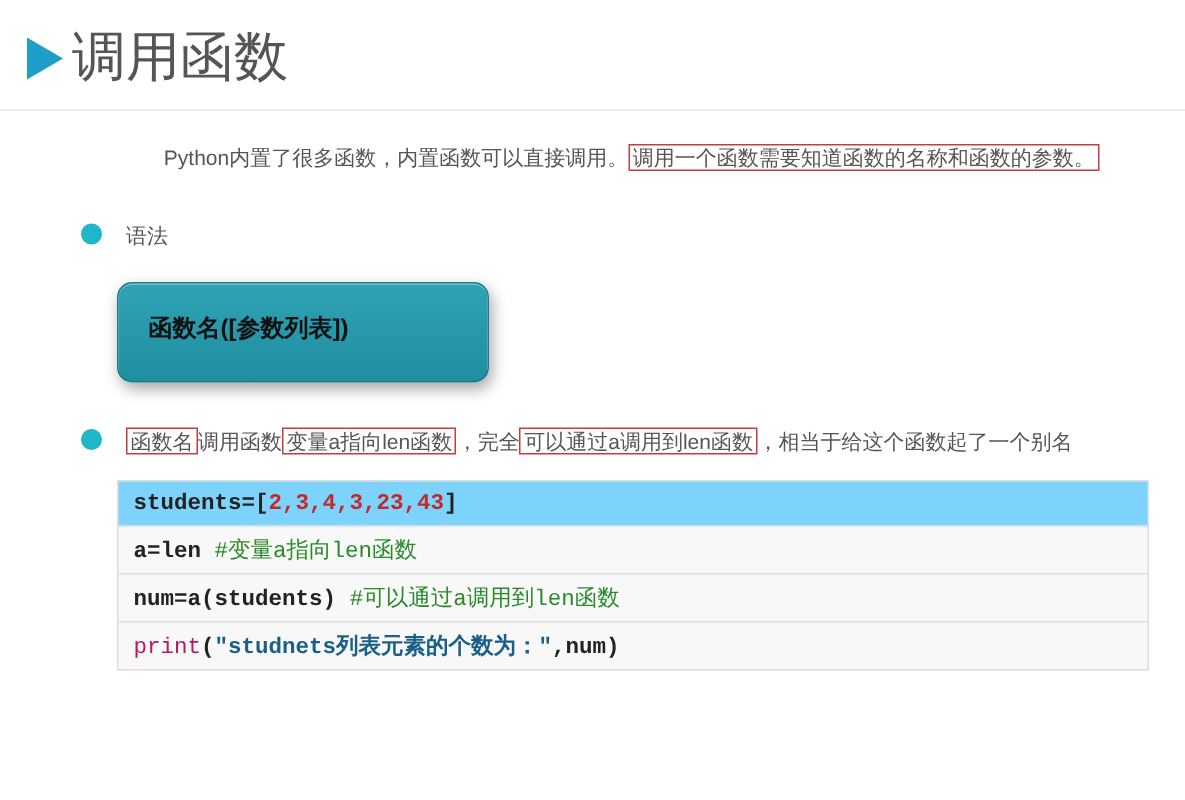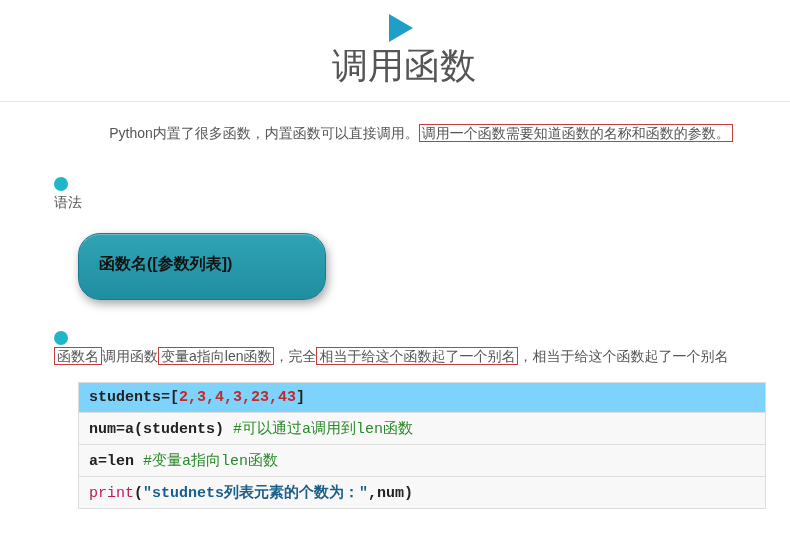--- a/index.html
+++ b/index.html
@@ -1,15 +1,15 @@
 <!DOCTYPE html>
 <html><head>
 <meta charset="utf-8">
 <style>
-  * { margin: 0; padding: 0; box-sizing: border-box; flex-direction: column; }
+  * { margin: 0; padding: 0; box-sizing: border-box; }
   body {
     width: 790px;
     height: 533px;
     background: #fff;
     font-family: "Microsoft YaHei", "PingFang SC", sans-serif;
     color: #555;
     position: relative;
   }
   .title-row {
     display: flex;
@@ -62,21 +62,21 @@
     font-size: 14px;
     color: #555;
     line-height: 1.7;
   }
   .syntax-box-wrap {
     padding: 18px 0 0 78px;
   }
   .syntax-box {
     background: linear-gradient(#2fa3b5, #1f8ea0);
     border: 1px solid #187a8a;
-    border-radius: 22px;
+    border-radius: 10px;
     box-shadow: 2px 4px 10px rgba(0,0,0,0.35), inset 0 1px 0 rgba(255,255,255,0.3);
     padding: 20px 18px 24px 20px;
     width: 248px;
   }
   .syntax-text {
     font-size: 16px;
     font-weight: bold;
     color: #111;
   }
   .code-block {
@@ -121,30 +121,30 @@
 
 <div class="syntax-box-wrap">
   <div class="syntax-box">
     <div class="syntax-text">函数名([参数列表])</div>
   </div>
 </div>
 
 <div class="bullet-row">
   <div class="bullet-dot"></div>
   <div class="bullet-text">
-    <span class="boxed">函数名</span><span>调用函数</span><span class="boxed">变量a指向len函数</span><span>，完全</span><span class="boxed">相当于给这个函数起了一个别名</span><span>，相当于给这个函数起了一个别名</span>
+    <span class="boxed">函数名</span><span>调用函数</span><span class="boxed">变量a指向len函数</span><span>，完全</span><span class="boxed">可以通过a调用到len函数</span><span>，相当于给这个函数起了一个别名</span>
   </div>
 </div>
 
 <div class="code-block">
   <div class="code-line cl-first">
     <span class="plain">students</span><span class="op">=</span><span class="plain">[</span><span class="num">2,3,4,3,23,43</span><span class="plain">]</span>
   </div>
   <div class="code-line">
-    <span class="plain">num</span><span class="op">=</span><span class="plain">a</span><span class="plain">(</span><span class="plain">students</span><span class="plain">)</span><span class="cmt">  #可以通过a调用到len函数</span>
+    <span class="plain">a</span><span class="op">=</span><span class="plain">len</span><span class="cmt">  #变量a指向len函数</span>
   </div>
   <div class="code-line">
-    <span class="plain">a</span><span class="op">=</span><span class="plain">len</span><span class="cmt">  #变量a指向len函数</span>
+    <span class="plain">num</span><span class="op">=</span><span class="plain">a</span><span class="plain">(</span><span class="plain">students</span><span class="plain">)</span><span class="cmt">  #可以通过a调用到len函数</span>
   </div>
   <div class="code-line">
     <span class="fn">print</span><span class="plain">(</span><span class="str">"studnets列表元素的个数为："</span><span class="plain">,</span><span class="plain">num</span><span class="plain">)</span>
   </div>
 </div>
 
 </body></html>

